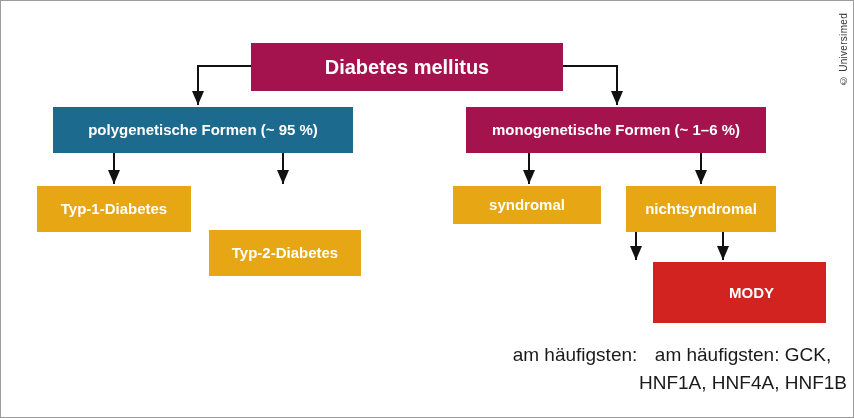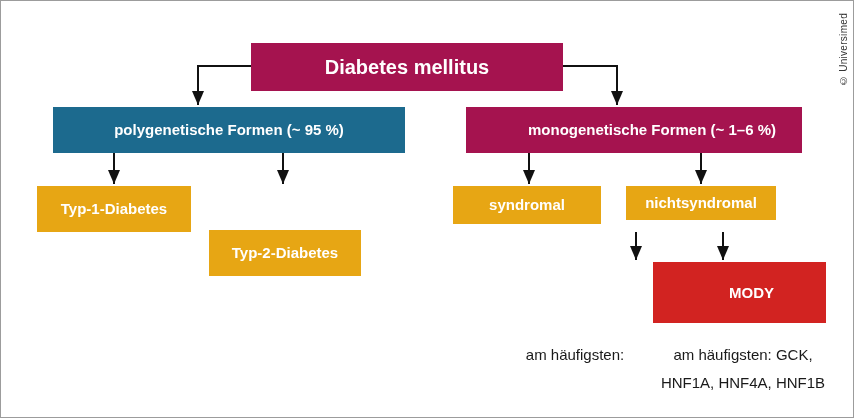--- a/index.html
+++ b/index.html
@@ -31,35 +31,35 @@
     font-weight: bold;
     font-size: 15px;
     line-height: 1.3;
   }
   .bg-magenta { background: var(--color-magenta, #A5134F); }
   .bg-teal    { background: var(--color-teal, #1C6A8E); }
   .bg-gold    { background: var(--color-gold, #E7A614); }
   .bg-red     { background: var(--color-red, #D22321); }
 
   .node-root           { left: 250px; top: 42px;  width: 312px; height: 48px; font-size: 20px; }
-  .node-polygenetic    { left: 52px;  top: 106px; width: 352px; height: 46px; }
-  .node-monogenetic    { left: 465px; top: 106px; width: 300px; height: 46px; padding-left: 36px; }
+  .node-polygenetic    { left: 52px;  top: 106px; width: 300px; height: 46px; }
+  .node-monogenetic    { left: 465px; top: 106px; width: 300px; height: 46px; }
   .node-typ1           { left: 36px;  top: 185px; width: 154px; height: 46px; }
   .node-typ2           { left: 208px; top: 185px; width: 152px; height: 46px; margin-top: 44px; }
   .node-syndromal      { left: 452px; top: 185px; width: 148px; height: 38px; }
-  .node-nichtsyndromal { left: 625px; top: 185px; width: 150px; height: 34px; }
+  .node-nichtsyndromal { left: 625px; top: 185px; width: 150px; height: 46px; }
   .node-neonatal       { left: 500px; top: 261px; width: 148px; height: 61px; flex-direction: column; }
   .node-mody           { left: 652px; top: 261px; width: 149px; height: 61px; padding-left: 24px; }
 
   .caption {
     position: absolute;
     top: 340px;
     text-align: center;
     color: #1a1a1a;
-    font-size: 15px;
+    font-size: 19px;
     line-height: 28px;
   }
   .caption-neonatal { left: 464px; width: 220px; }
   .caption-mody     { left: 627px; width: 230px; }
 
   .credit {
     position: absolute;
     top: 12px;
     right: 4px;
     writing-mode: vertical-rl;

